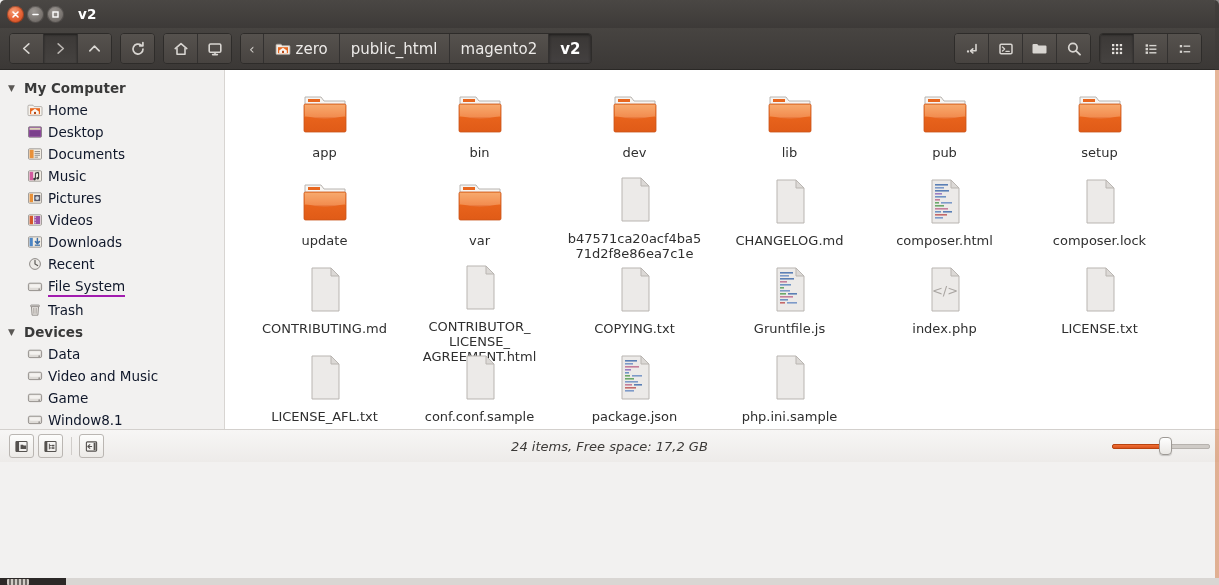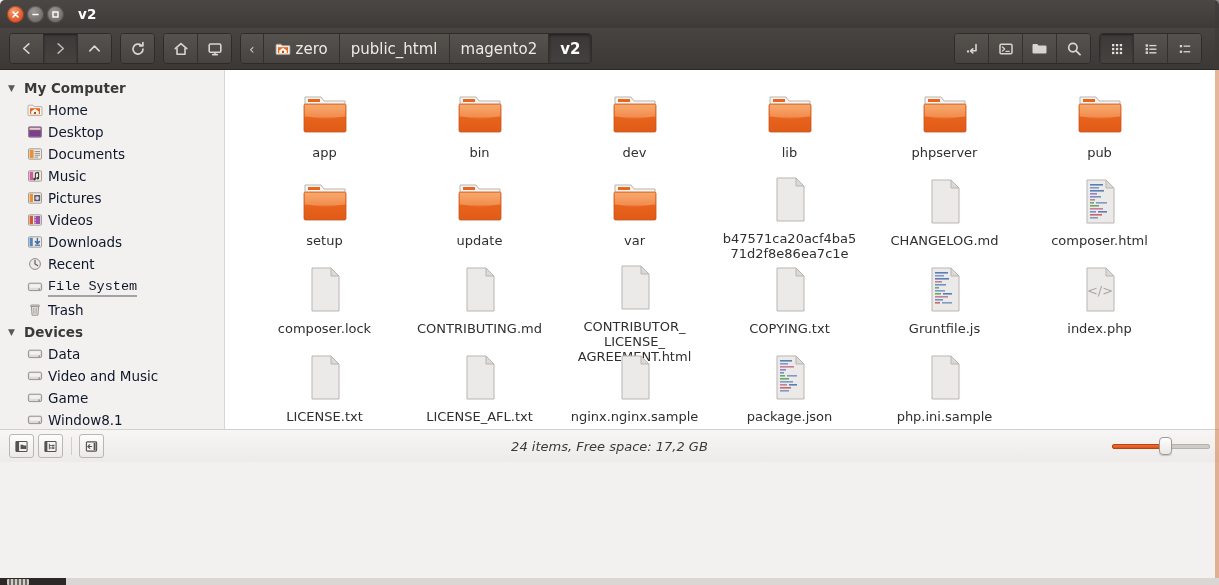--- a/index.html
+++ b/index.html
@@ -186,23 +186,22 @@
     white-space: nowrap;
   }
   .sb-item .ico {
     width: 17px; height: 17px;
     margin-right: 5px;
     flex: 0 0 17px;
     display: flex; align-items: center; justify-content: center;
   }
   .sb-item .lbl { line-height: 17px; }
   .sb-item.hovered .lbl {
-    border-bottom: 2px solid #a3a3a3;
+    border-bottom: 2px solid #a21caf;
     padding-bottom: 0px;
-    font-family: Liberation Mono, monospace;
   }
 
   
   .files {
     flex: 1 1 auto;
     background: #ffffff;
     padding: 14px 10px 10px 22px;
     overflow: hidden;
     position: relative;
   }
@@ -759,31 +758,20 @@
             <svg width="56" height="50" viewBox="0 0 56 50">
               <path d="M8 7 L24 7 L27 11 L48 11 L48 17 L8 17 Z" fill="#f7f5f2" stroke="#b8b4b0" stroke-width="1"></path>
               <rect x="11" y="9" width="12" height="3" fill="#e8671f"></rect>
               <rect x="7" y="14" width="42" height="28" rx="1.5" fill="url(#fg)" stroke="#c9531a" stroke-width=".8"></rect>
               <path d="M8 15 L48 15 L48 26 Q28 31 8 26 Z" fill="#ffffff" opacity=".16"></path>
             </svg>
           </div>
           <div class="fname">lib</div>
         </div>
 
-        <div class="fitem">
-          <div class="iconbox">
-            <svg width="56" height="50" viewBox="0 0 56 50">
-              <path d="M8 7 L24 7 L27 11 L48 11 L48 17 L8 17 Z" fill="#f7f5f2" stroke="#b8b4b0" stroke-width="1"></path>
-              <rect x="11" y="9" width="12" height="3" fill="#e8671f"></rect>
-              <rect x="7" y="14" width="42" height="28" rx="1.5" fill="url(#fg)" stroke="#c9531a" stroke-width=".8"></rect>
-              <path d="M8 15 L48 15 L48 26 Q28 31 8 26 Z" fill="#ffffff" opacity=".16"></path>
-            </svg>
-          </div>
-          <div class="fname">phpserver</div>
-        </div>
 
         <div class="fitem">
           <div class="iconbox">
             <svg width="56" height="50" viewBox="0 0 56 50">
               <path d="M8 7 L24 7 L27 11 L48 11 L48 17 L8 17 Z" fill="#f7f5f2" stroke="#b8b4b0" stroke-width="1"></path>
               <rect x="11" y="9" width="12" height="3" fill="#e8671f"></rect>
               <rect x="7" y="14" width="42" height="28" rx="1.5" fill="url(#fg)" stroke="#c9531a" stroke-width=".8"></rect>
               <path d="M8 15 L48 15 L48 26 Q28 31 8 26 Z" fill="#ffffff" opacity=".16"></path>
             </svg>
           </div>
@@ -972,21 +960,21 @@
           <div class="fname">LICENSE_AFL.txt</div>
         </div>
 
         <div class="fitem">
           <div class="iconbox">
             <svg width="44" height="52" viewBox="0 0 44 52">
               <path d="M9 4 L28 4 L36 12 L36 47 L9 47 Z" fill="#eceae8" stroke="#b9b5b1" stroke-width="1"></path>
               <path d="M28 4 L28 12 L36 12 Z" fill="#dcd9d6" stroke="#b9b5b1" stroke-width="1"></path>
             </svg>
           </div>
-          <div class="fname">nginx.nginx.sample</div>
+          <div class="fname">conf.conf.sample</div>
         </div>
 
         <div class="fitem">
           <div class="iconbox">
             <svg width="44" height="52" viewBox="0 0 44 52">
               <path d="M9 4 L28 4 L36 12 L36 47 L9 47 Z" fill="#eceae8" stroke="#b9b5b1" stroke-width="1"></path>
               <path d="M28 4 L28 12 L36 12 Z" fill="#dcd9d6" stroke="#b9b5b1" stroke-width="1"></path>
               <g>
                 <rect x="12" y="8" width="12" height="1.6" fill="#5a7fb5"></rect>
                 <rect x="12" y="11" width="8" height="1.6" fill="#7d9ac9"></rect>

